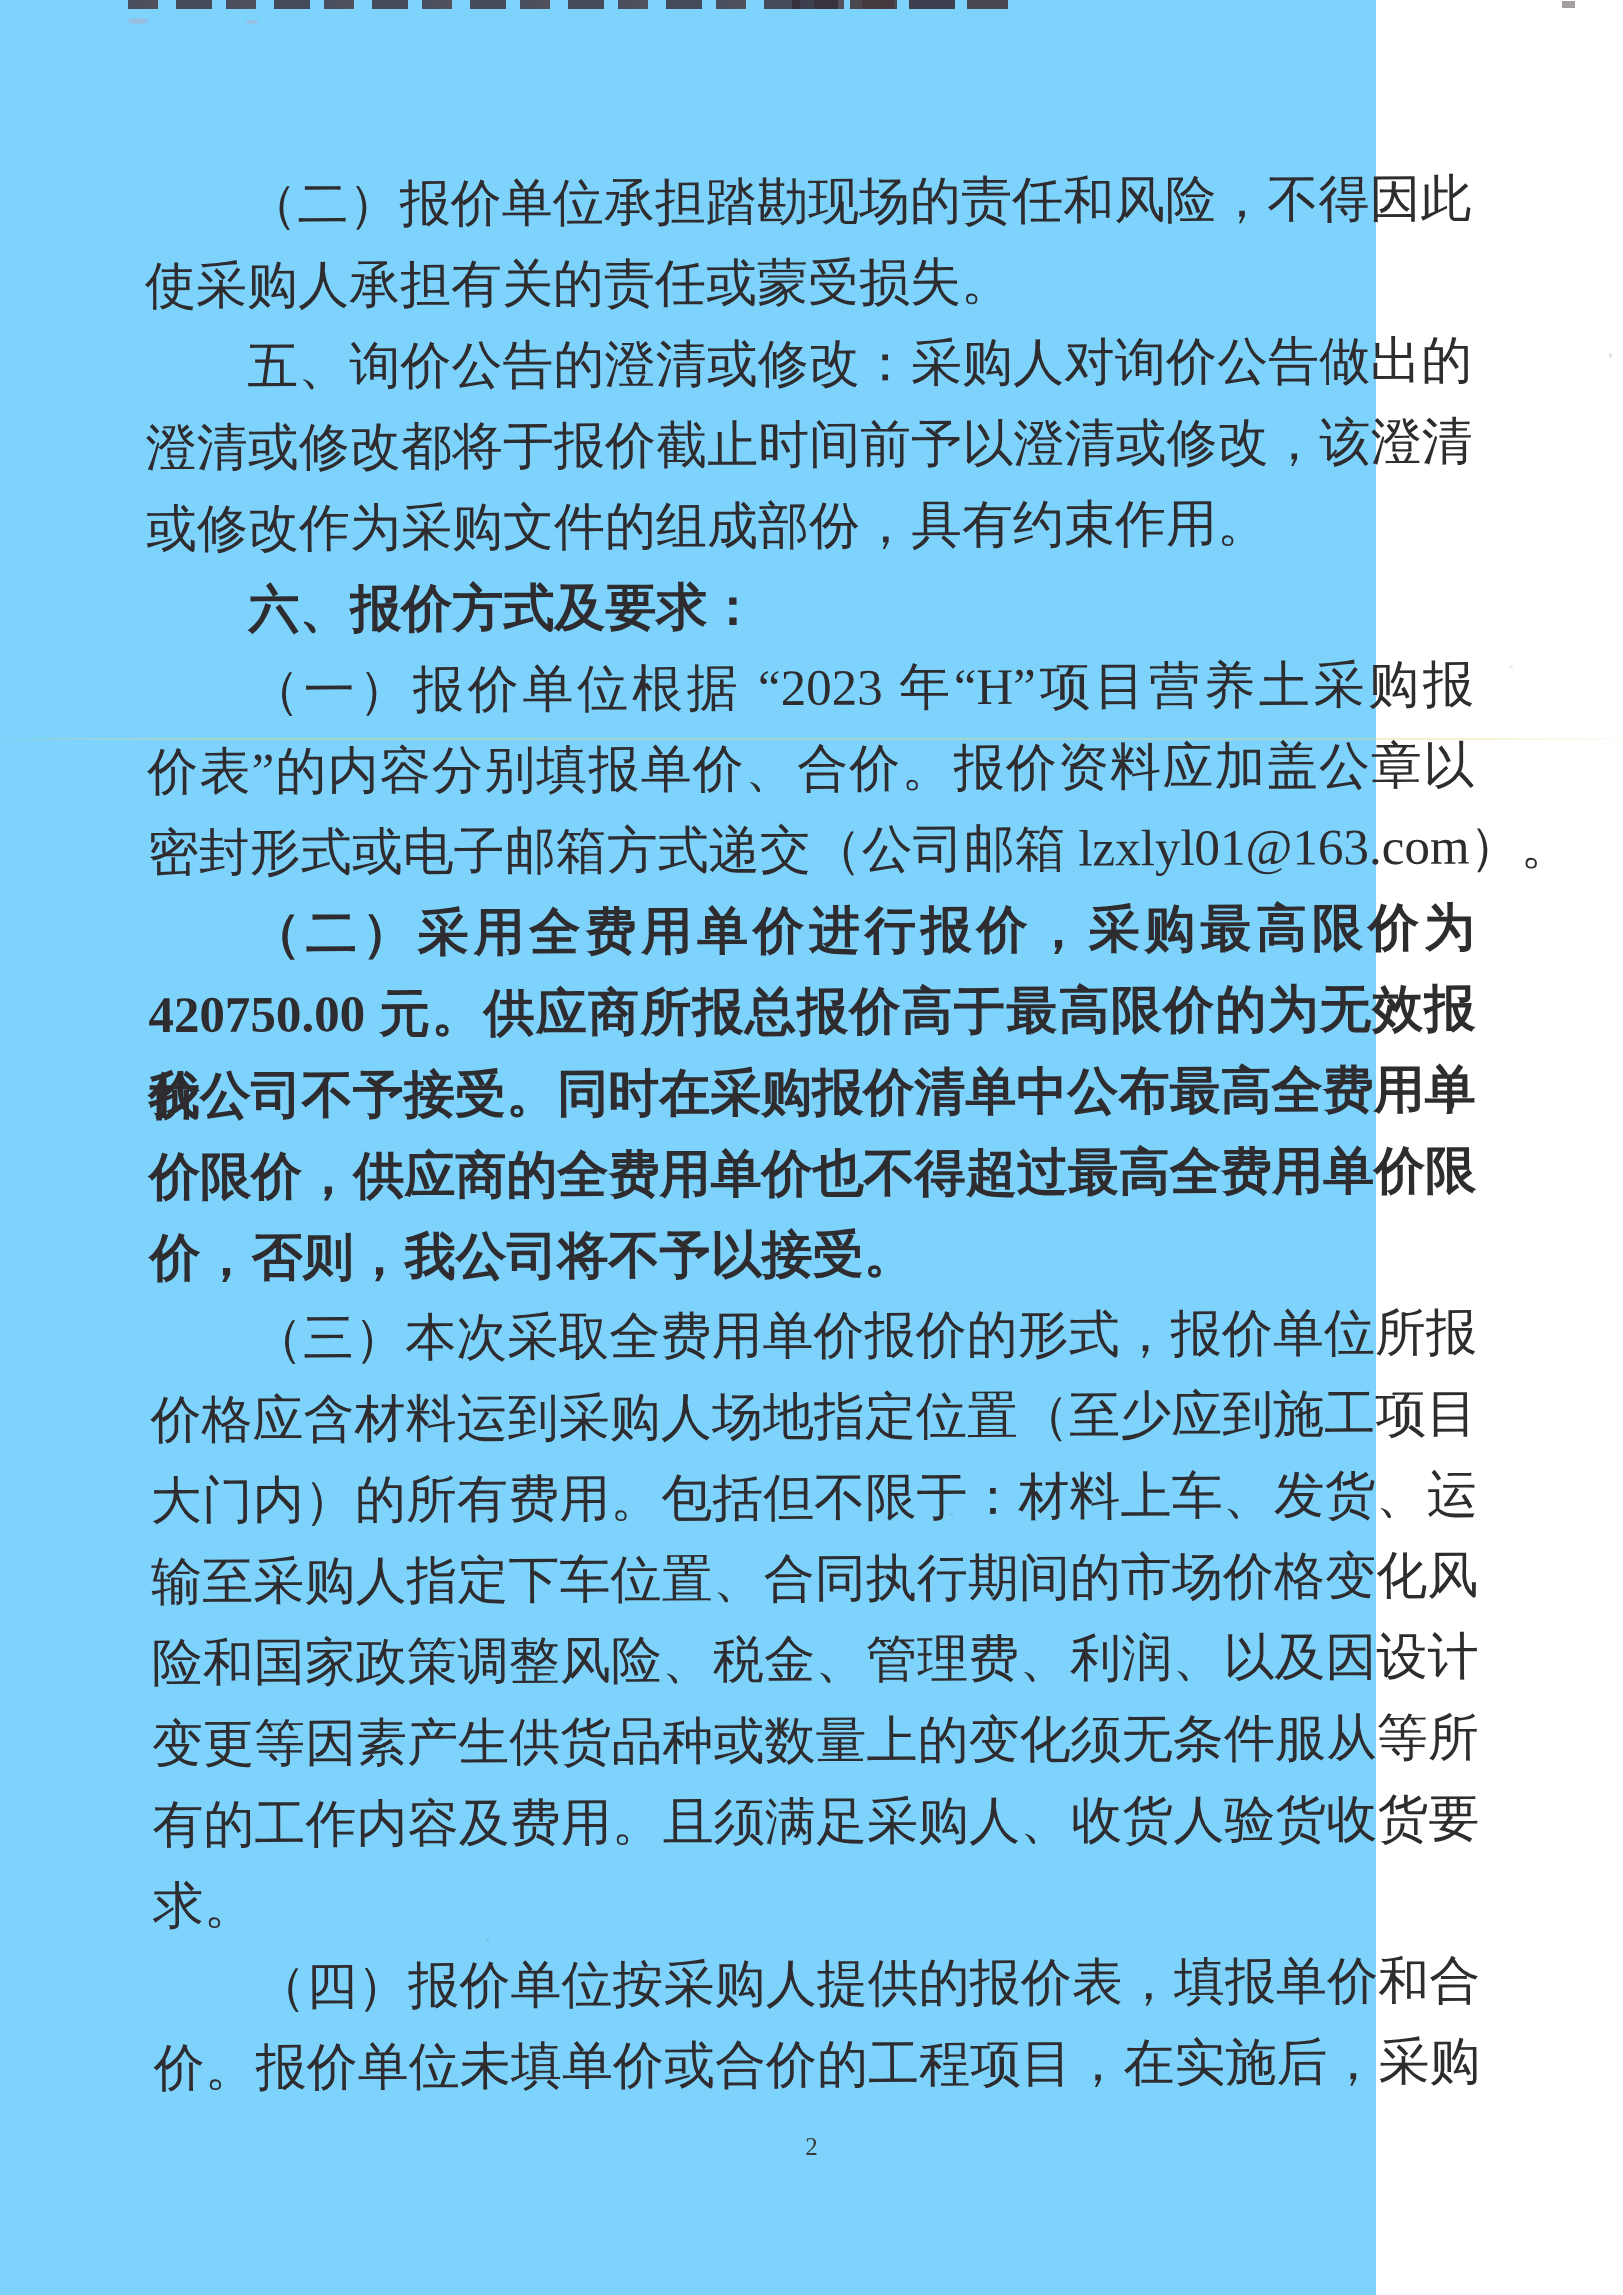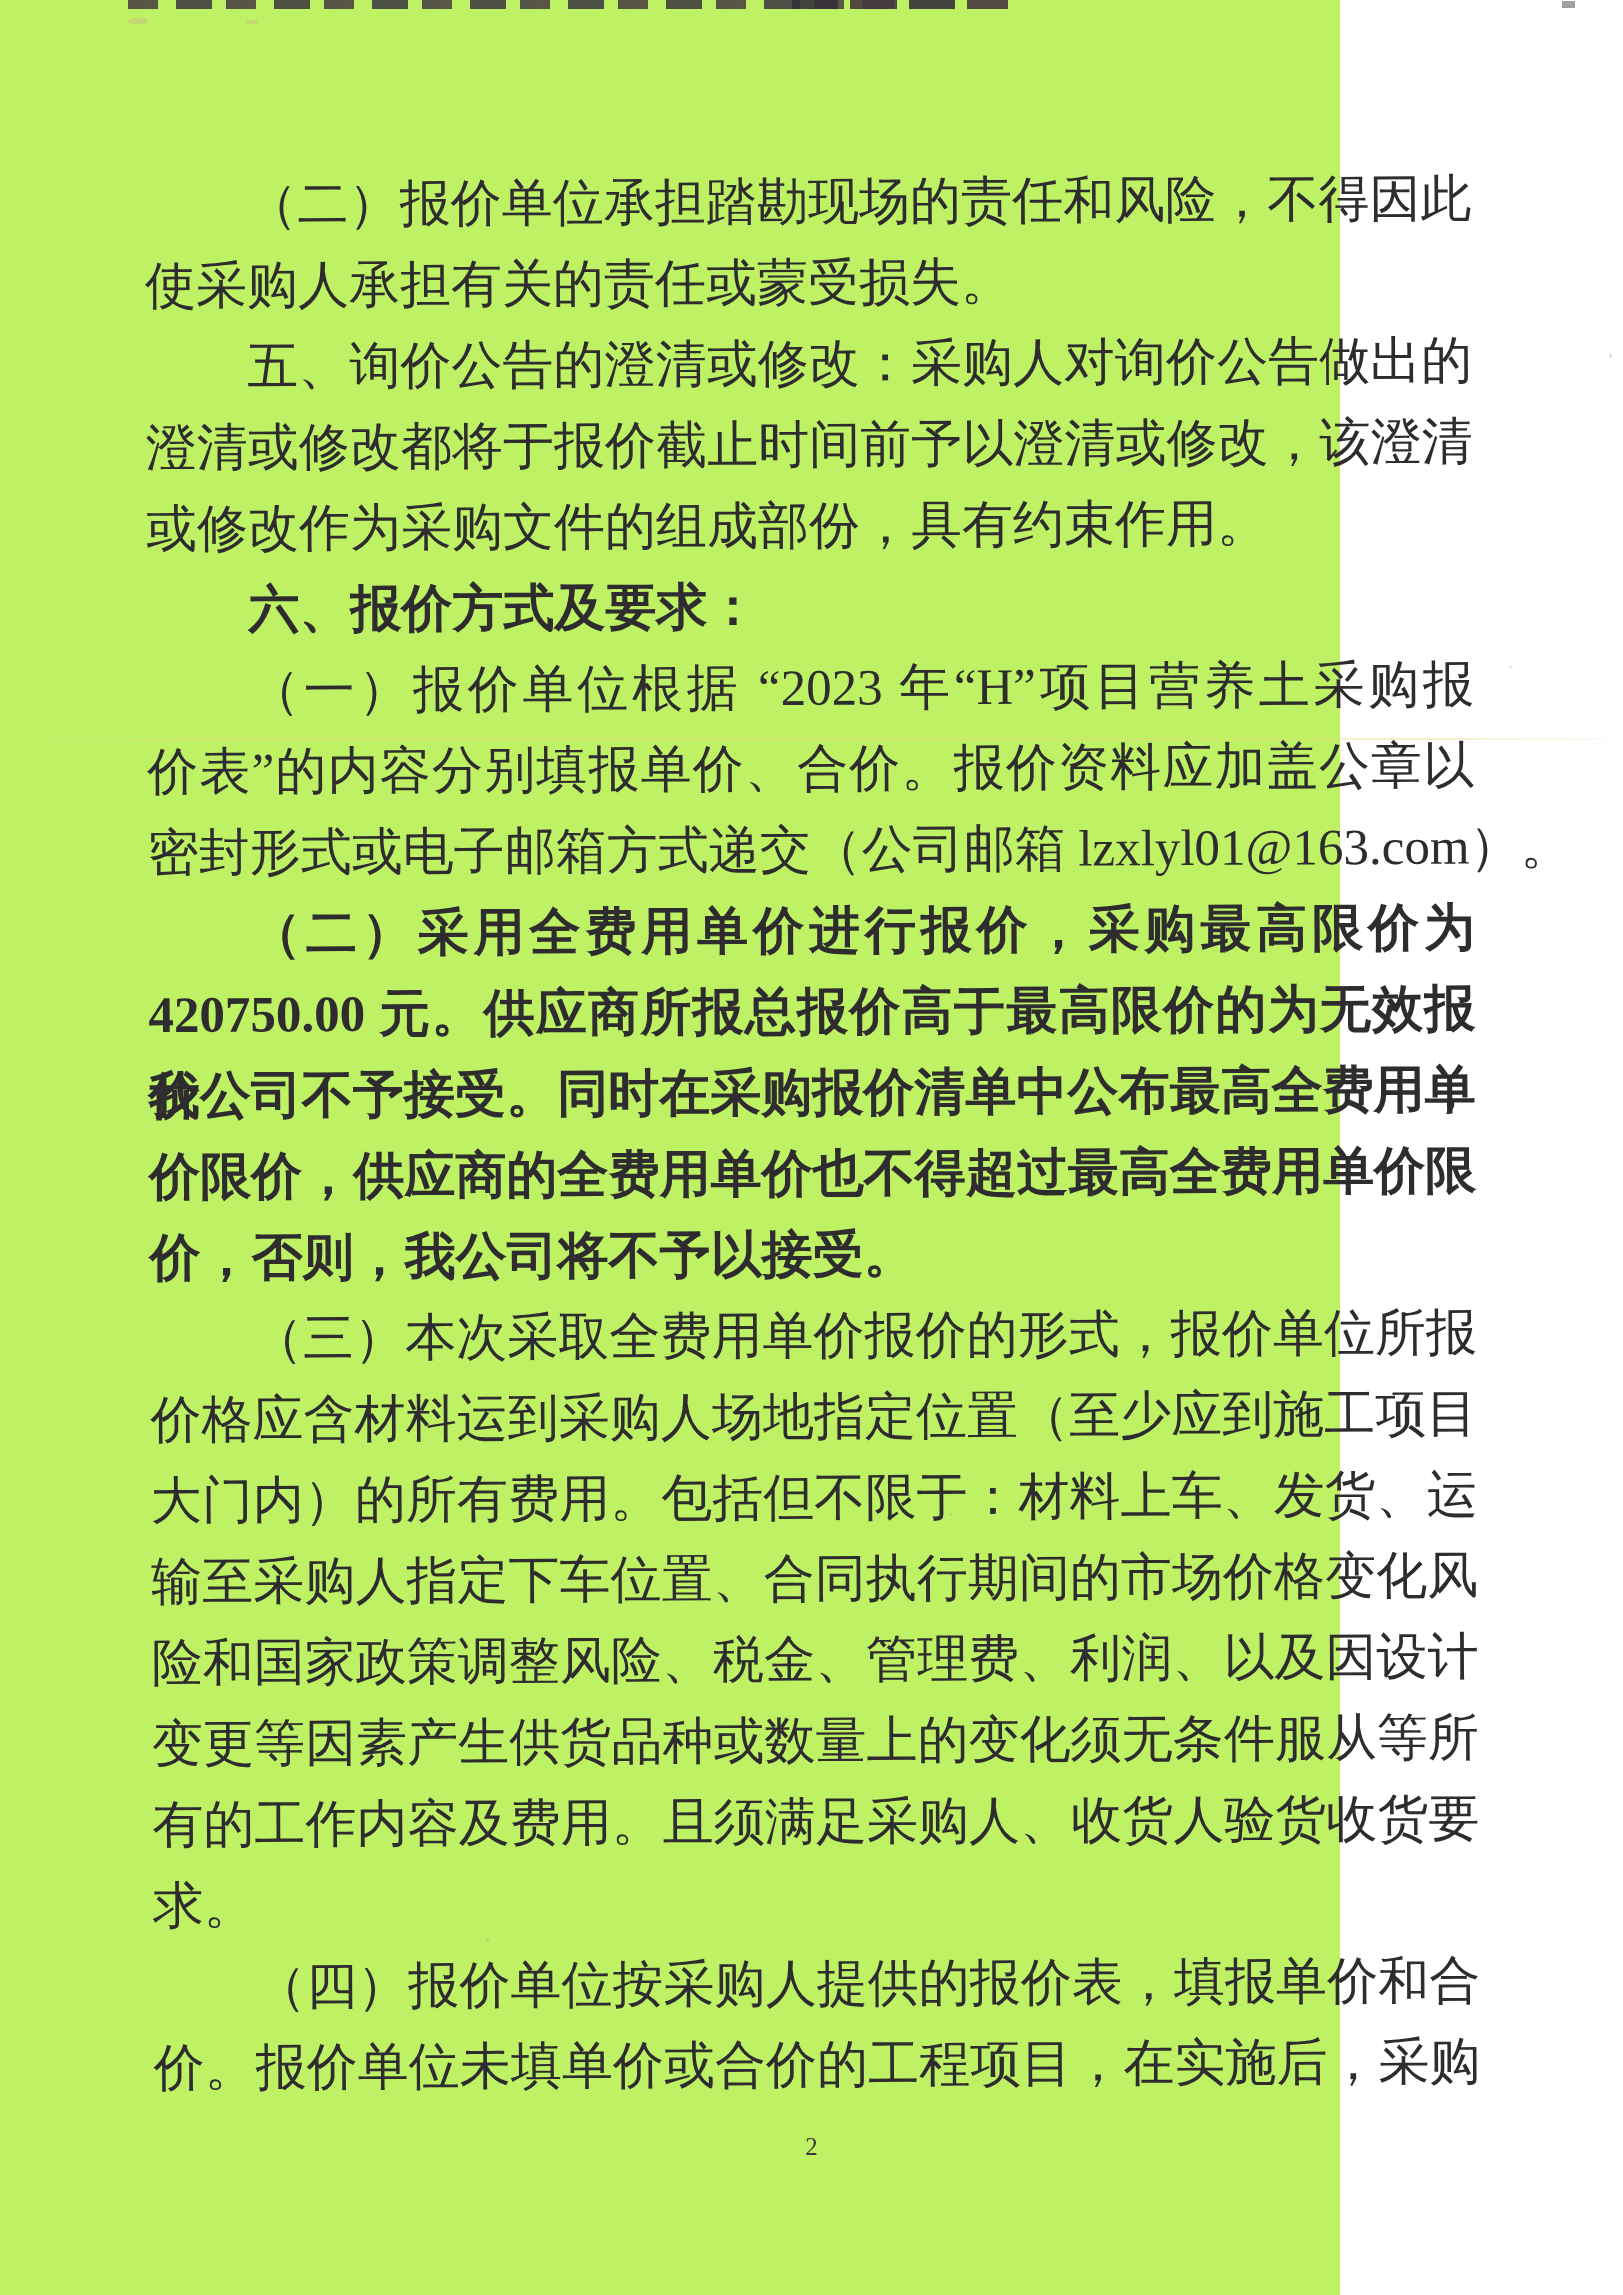--- a/index.html
+++ b/index.html
@@ -8,21 +8,22 @@
     background: #ffffff;
     width: 1623px;
     height: 2295px;
     overflow: hidden;
     font-family: "Liberation Serif", "DejaVu Serif", serif;
   }
   .page {
     position: relative;
     width: 1340px;
     height: 2295px;
-    background: #bef264;
+    background: #7dd3fc;
+    padding-left: 36px;
   }
   
   .top-strip {
     position: absolute;
     top: 0; left: 128px;
     width: 766px; height: 8.5px;
     background: repeating-linear-gradient(90deg,
       #3f3742 0px, #4a3b40 30px,
       transparent 30px, transparent 48px,
       #39333e 48px, #39333e 84px,

